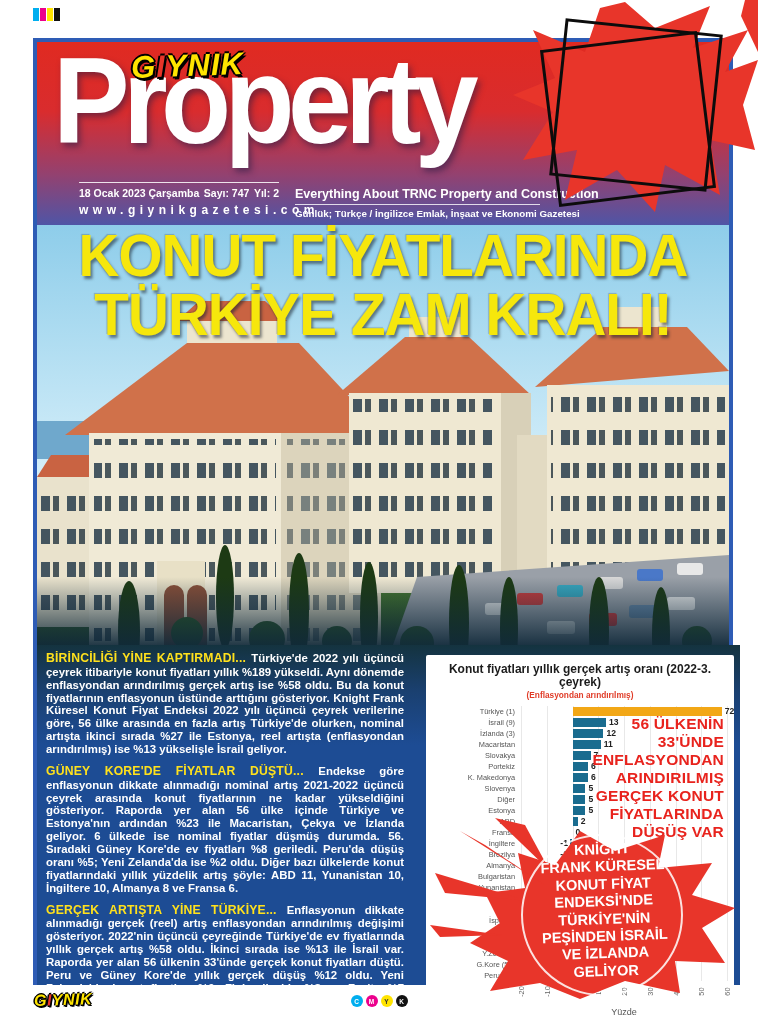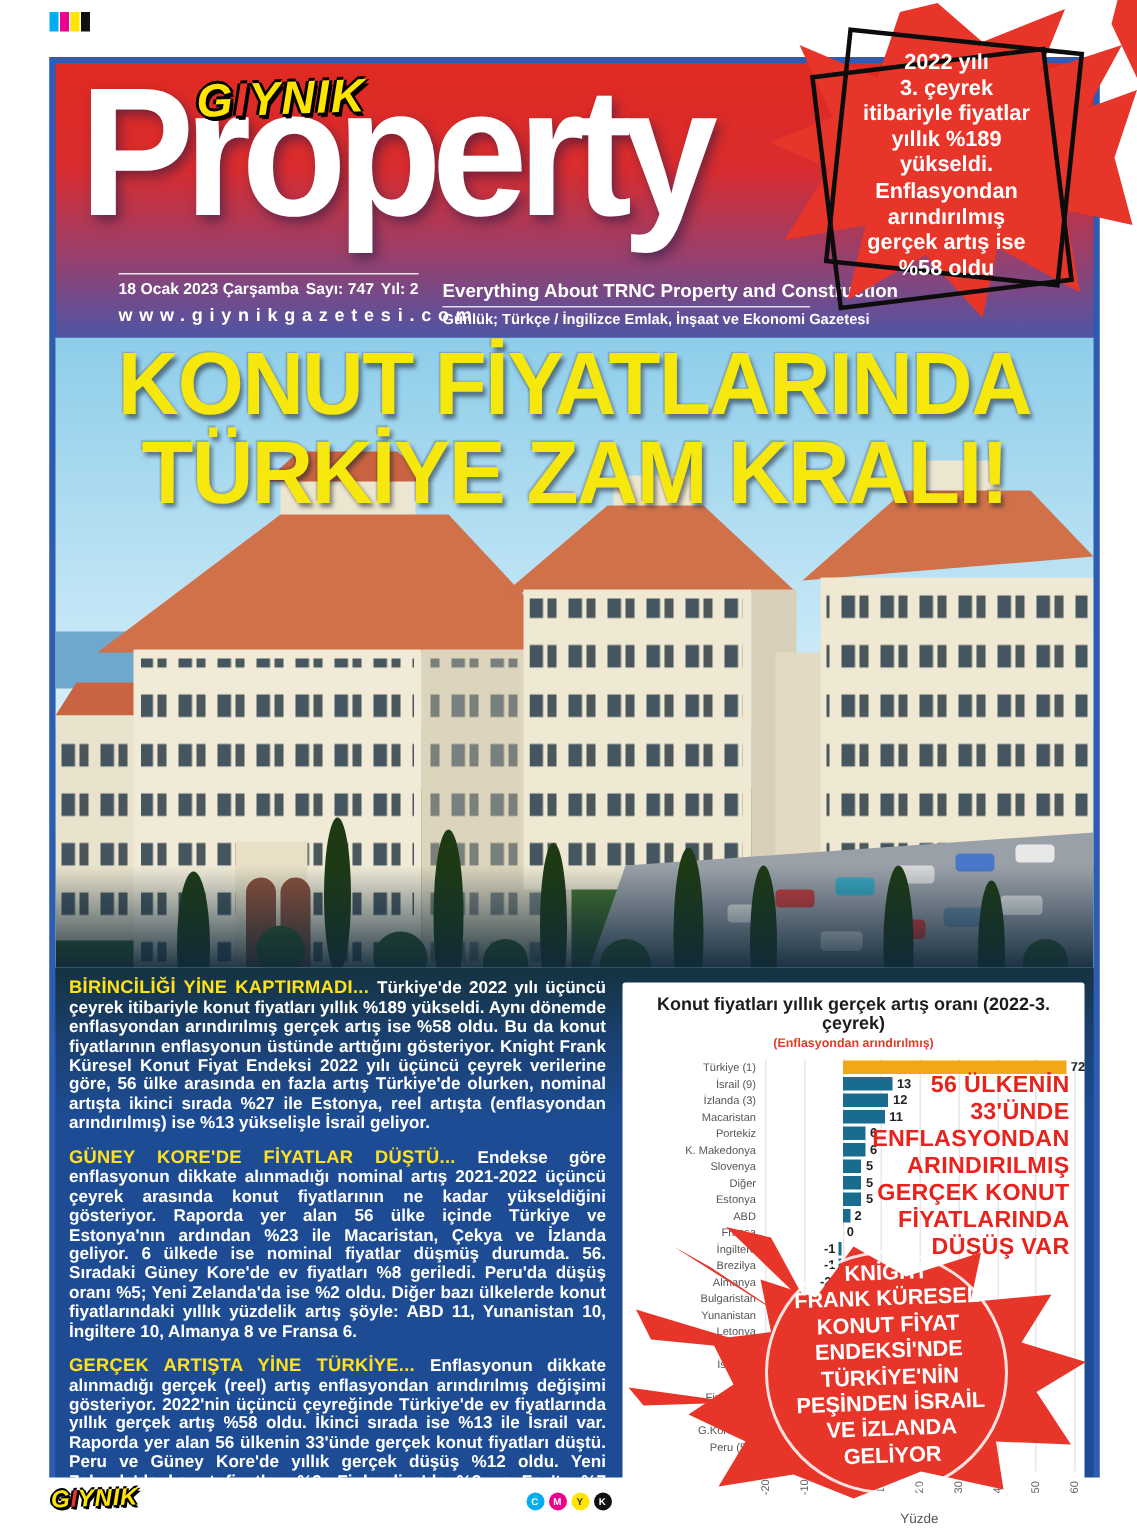--- a/index.html
+++ b/index.html
@@ -62,20 +62,21 @@
   .headline div{
     font-size:59px;font-weight:800;color:#f6e70c;letter-spacing:-1px;line-height:1.0;
     transform:scaleX(.96);transform-origin:center top;
     text-shadow:2px 3px 3px rgba(25,35,45,.55), -1px -1px 1px rgba(40,40,40,.25);
     white-space:nowrap;
   }
   
   .bottom{
     position:relative;width:692px;height:363px;
     background:linear-gradient(180deg,#14333f 0px,#1a4070 46px,#1d4c94 100px,#1d4c94 100%);
+    padding-left:11px;
   }
   .articles{position:absolute;left:9px;top:7px;width:358px;}
   .articles p{
     margin:0 0 9px 0;color:#ffffff;font-size:11.4px;font-weight:700;
     line-height:1.13;text-align:justify;
   }
   .articles .lead{color:#ffe11c;font-weight:800;font-size:12.2px;letter-spacing:.2px;}
   
   .chart-box{
     position:absolute;right:6px;top:10px;width:308px;background:#ffffff;
@@ -284,20 +285,27 @@
             </div>
           </div>
           <div class="crow">
             <div class="clabel">Macaristan</div>
             <div class="cbarwrap">
               <div class="cbar" style="width: 28.325px; left: 51.5px; background: rgb(26, 108, 143);"></div>
               <span class="cval" style="left: 82.825px;">11</span>
             </div>
           </div>
           <div class="crow">
+            <div class="clabel">Slovakya</div>
+            <div class="cbarwrap">
+              <div class="cbar" style="width: 18.025px; left: 51.5px; background: rgb(26, 108, 143);"></div>
+              <span class="cval" style="left: 72.525px;">7</span>
+            </div>
+          </div>
+          <div class="crow">
             <div class="clabel">Portekiz</div>
             <div class="cbarwrap">
               <div class="cbar" style="width: 15.45px; left: 51.5px; background: rgb(26, 108, 143);"></div>
               <span class="cval" style="left: 69.95px;">6</span>
             </div>
           </div>
           <div class="crow">
             <div class="clabel">K. Makedonya</div>
             <div class="cbarwrap">
               <div class="cbar" style="width: 15.45px; left: 51.5px; background: rgb(26, 108, 143);"></div>
@@ -478,29 +486,20 @@
 
 <div class="top-splash">
   <svg width="253" height="218" viewBox="0 0 253 218">
     <g fill="#e8352a">
       <path d="M120 2 L150 28 L205 6 L188 48 L243 30 L220 72 L253 60 L238 105 L250 150 L205 140 L215 195 L160 165 L150 212 L112 170 L60 200 L72 150 L18 160 L48 112 L8 95 L50 78 L28 30 L80 52 L95 8 Z"></path>
       <path d="M240 0 L253 0 L253 52 L236 16 Z"></path>
     </g>
   </svg>
   <div class="badge-square sq1"></div>
   <div class="badge-square sq2"></div>
-  <div class="badge-text">2022 yılı
-3. çeyrek
-itibariyle fiyatlar
-yıllık %189
-yükseldi.
-Enflasyondan
-arındırılmış
-gerçek artış ise
-%58 oldu</div>
 </div>
 
 <div class="footer">
   <div class="footer-brand" id="footer-logo"><span>G</span><span class="red-i">I</span><span>Y</span><span>N</span><span>I</span><span>K</span></div>
   <div class="cmyk-dots" id="cmyk-dots">
       <span style="background: rgb(0, 174, 239); color: rgb(255, 255, 255);">C</span>
       <span style="background: rgb(236, 0, 140); color: rgb(255, 255, 255);">M</span>
       <span style="background: rgb(255, 228, 0); color: rgb(51, 51, 51);">Y</span>
       <span style="background: rgb(17, 17, 17); color: rgb(255, 255, 255);">K</span>
     </div>

